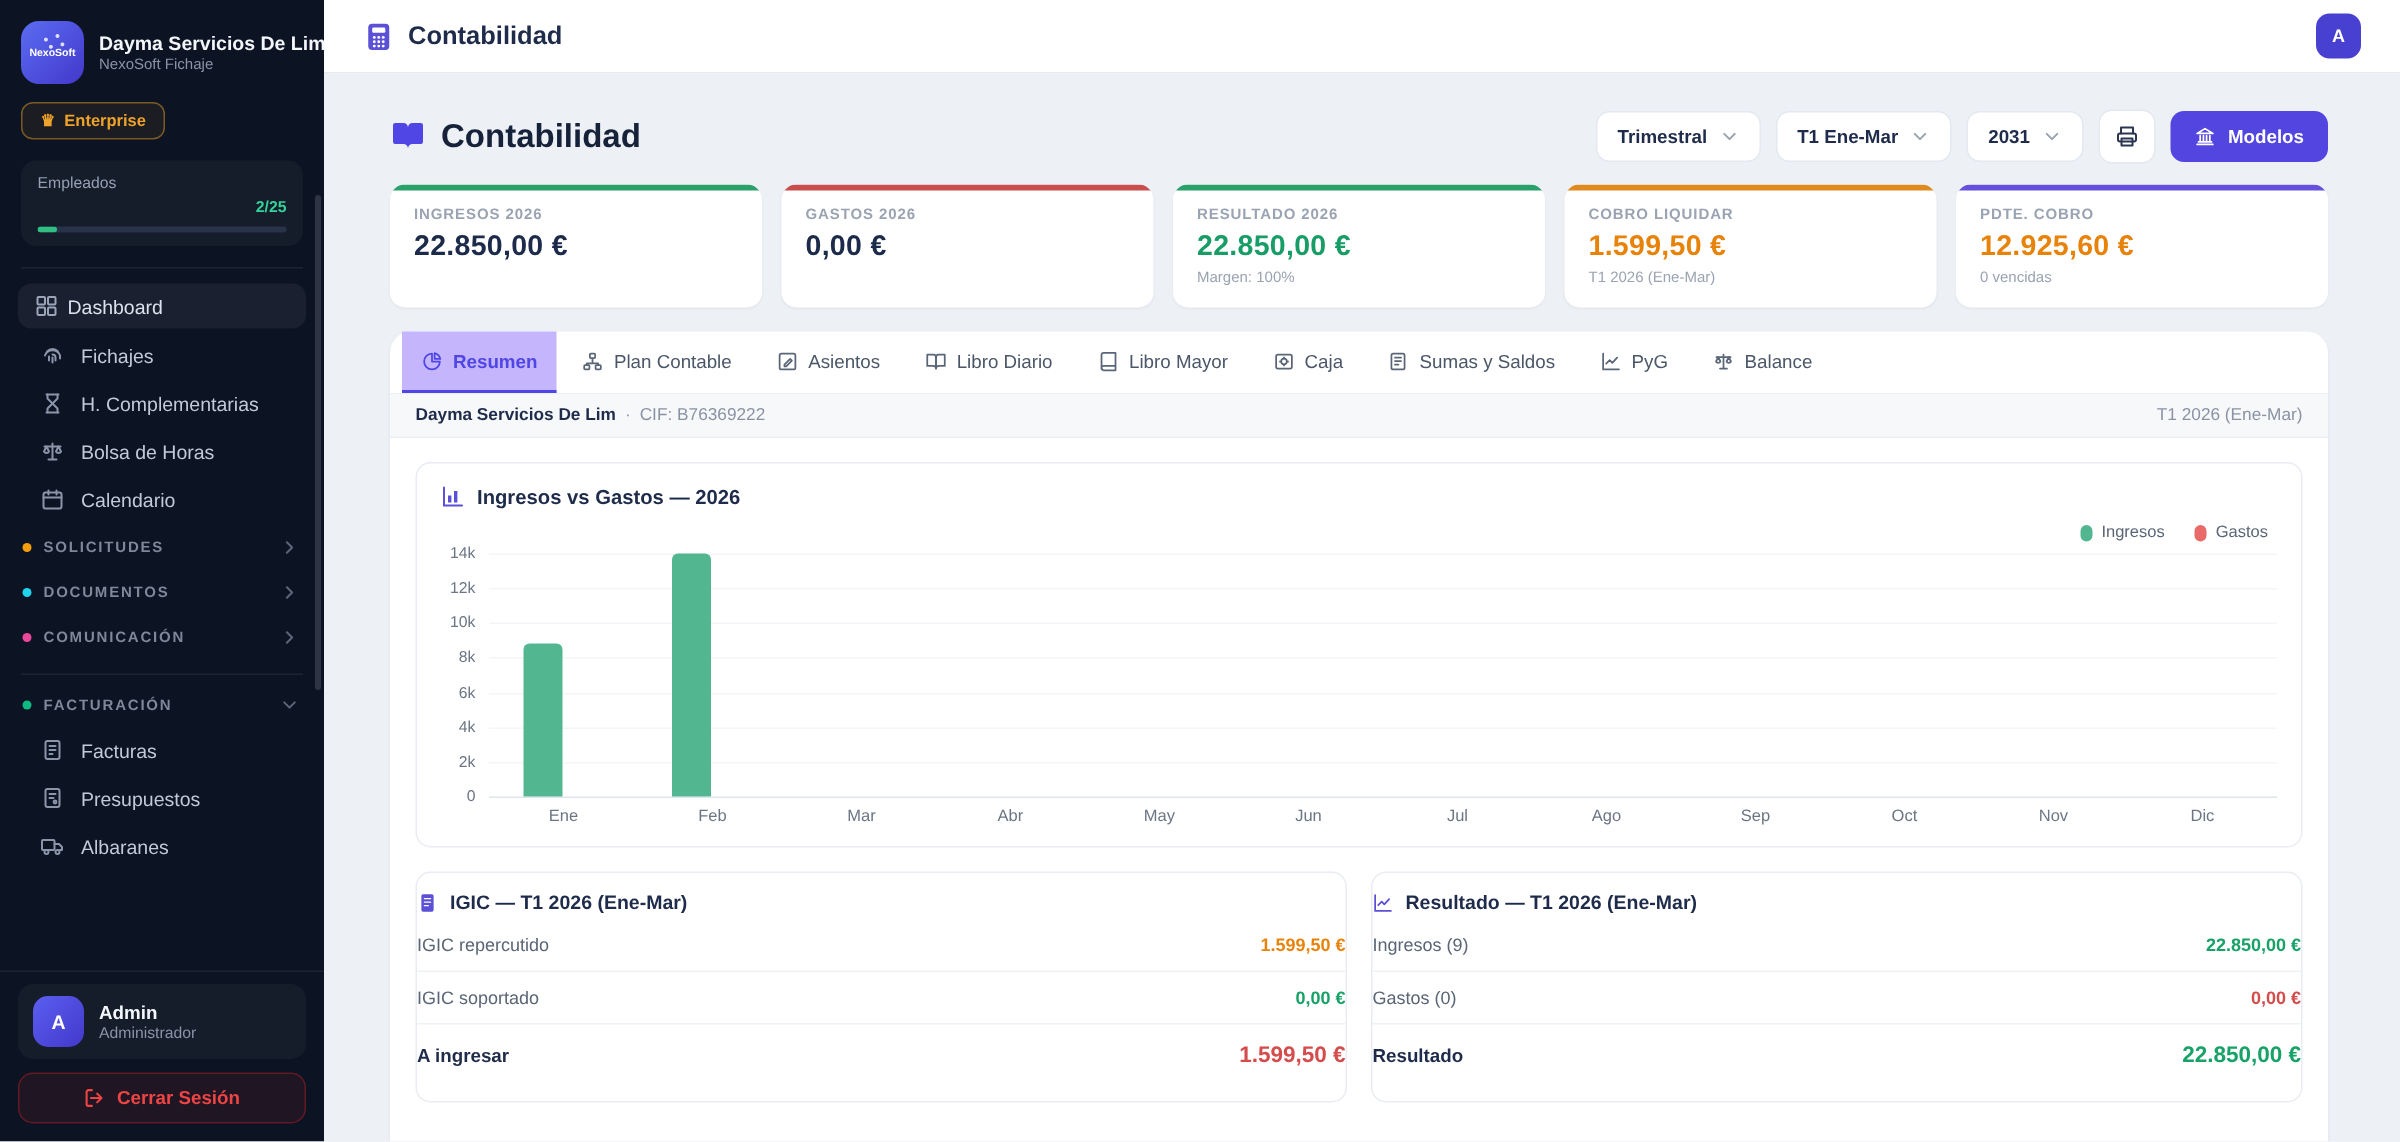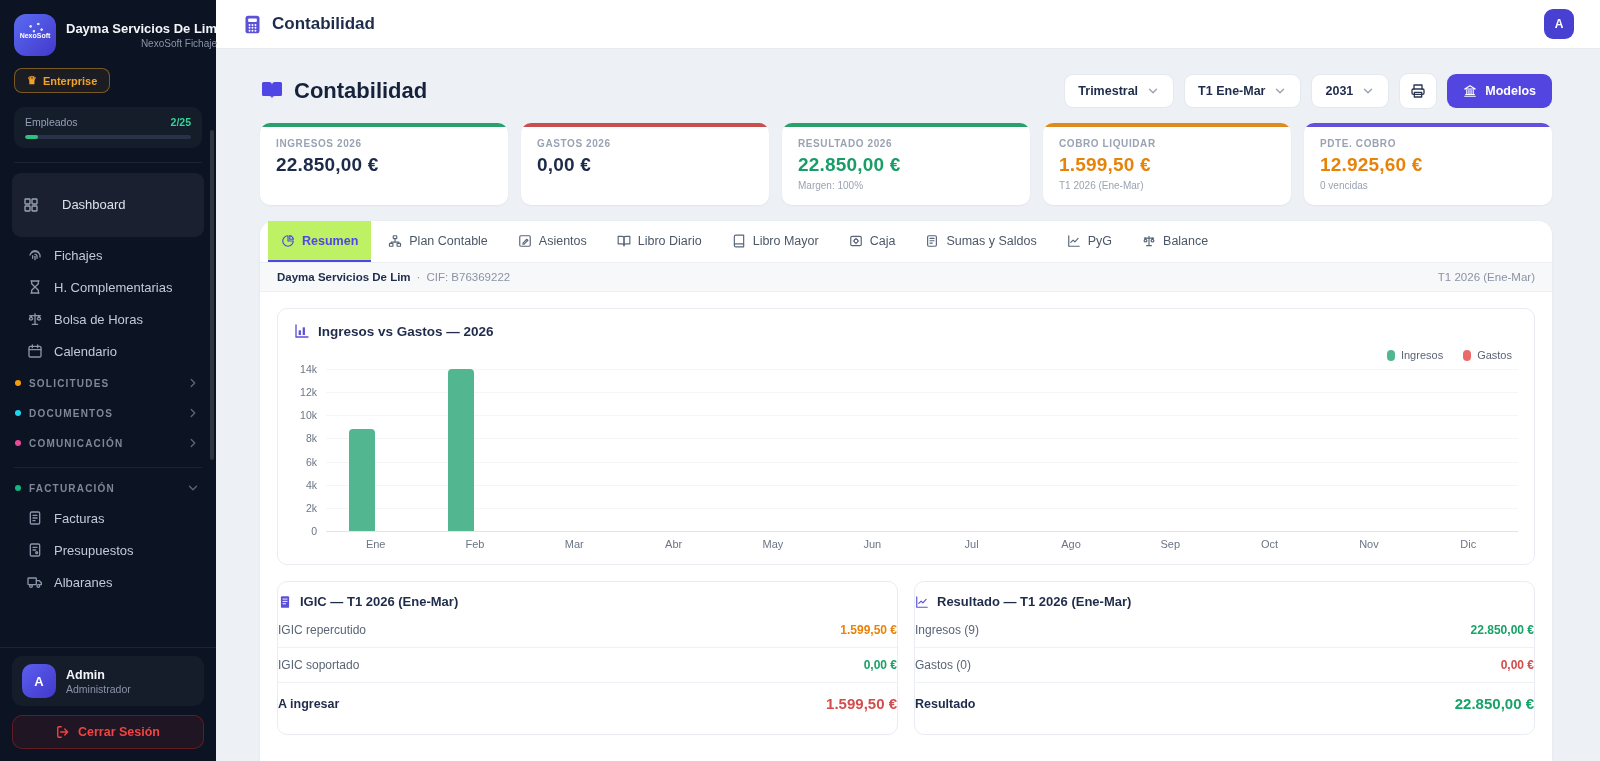--- a/index.html
+++ b/index.html
@@ -6,30 +6,30 @@
   html,body { width:1600px; height:761px; overflow:hidden; font-family:"Liberation Sans",sans-serif; background:#edf0f5; }
   .app { display:flex; width:1600px; height:761px; }
 
   
   .sidebar { width:216px; min-width:216px; background:#0c1322; height:761px; display:flex; flex-direction:column; position:relative; color:#cfd6e0; }
   .sb-scrollbar { position:absolute; right:2px; top:130px; width:4px; height:330px; background:rgba(255,255,255,.14); border-radius:2px; }
   .sb-header { display:flex; align-items:center; gap:10px; padding:14px 14px 10px; }
   .logo { width:42px; height:42px; border-radius:12px; background:linear-gradient(135deg,#5a6cf2,#4338ca); display:flex; align-items:center; justify-content:center; color:#fff; font-size:7px; font-weight:bold; position:relative; overflow:hidden; flex-shrink:0; }
   .logo:before { content:""; position:absolute; top:6px; left:10px; width:22px; height:16px; background:radial-gradient(circle at 30% 40%, rgba(255,255,255,.8) 1px, transparent 1.6px), radial-gradient(circle at 65% 25%, rgba(255,255,255,.8) 1px, transparent 1.6px), radial-gradient(circle at 80% 60%, rgba(255,255,255,.8) 1px, transparent 1.6px), radial-gradient(circle at 45% 70%, rgba(255,255,255,.8) 1px, transparent 1.6px); }
   .sb-company { font-size:13px; font-weight:bold; color:#f3f6fa; white-space:nowrap; }
-  .sb-sub { font-size:10px; color:#8b94a7; margin-top:2px;text-align:right; }
+  .sb-sub { font-size:10px; color:#8b94a7; margin-top:2px; }
   .plan-badge { display:inline-flex; align-items:center; gap:6px; margin:2px 14px 4px; padding:5px 12px; border:1px solid rgba(240,163,42,.45); background:rgba(240,163,42,.07); border-radius:8px; color:#f0a32a; font-size:11px; font-weight:bold; width:fit-content; }
   .emp-card { margin:10px 14px 4px; background:rgba(255,255,255,.04); border-radius:10px; padding:9px 11px; }
   .emp-row { display:flex; justify-content:space-between; font-size:10.5px; color:#94a0b4; }
-  .emp-count { color:#34d399; font-weight:bold; }
+  .emp-count { color:#34d399; font-weight:bold;margin-top:16px; }
   .emp-track { margin-top:7px; height:4px; background:#283349; border-radius:2px; overflow:hidden; }
   .emp-fill { height:100%; background:#2fbf83; border-radius:2px; }
   .sb-div { border-top:1px solid rgba(255,255,255,.07); margin:10px 14px 4px; }
   .sb-nav { flex:1; overflow:hidden; padding-top:4px; }
-  .nav-item { display:flex; align-items:flex-start; gap:23px; margin:2px 12px; padding:24px 11px; border-radius:9px; font-size:13px; color:#dbe2ec; cursor:pointer; }
+  .nav-item { display:flex; align-items:center; gap:6px; margin:2px 12px; padding:7px 11px; border-radius:9px; font-size:13px; color:#dbe2ec; cursor:pointer; }
   .nav-item.active { background:rgba(255,255,255,.06); }
   .nav-item .ic { color:#9aa5b8; }
   .sec-head { display:flex; align-items:center; gap:8px; padding:9px 16px 7px 15px; cursor:pointer; }
   .sec-dot { width:6px; height:6px; border-radius:50%; flex-shrink:0; }
   .sec-label { font-size:10px; font-weight:bold; letter-spacing:1.2px; color:#7e8899; }
   .sec-chev { margin-left:auto; color:#5b6575; display:flex; }
   .sub-item { display:flex; align-items:center; gap:11px; padding:8px 12px 8px 27px; font-size:13px; color:#c2cad8; cursor:pointer; }
   .sub-item .ic { color:#8b95a9; }
   .ic { width:16px; height:16px; display:inline-flex; flex-shrink:0; }
   .ic svg { width:100%; height:100%; }
@@ -62,21 +62,21 @@
   .stat-accent { height:4px; }
   .stat-body { padding:11px 16px 13px; }
   .stat-label { font-size:10px; font-weight:bold; letter-spacing:.6px; color:#9aa3b2; }
   .stat-value { font-size:19px; font-weight:bold; margin-top:5px; letter-spacing:.2px; }
   .stat-note { font-size:10px; color:#9aa3b2; margin-top:4px; min-height:12px; }
 
   .panel { background:#fff; border-radius:14px 14px 0 0; margin-top:16px; box-shadow:0 1px 3px rgba(20,30,60,.06); height:560px; }
   .tabs { display:flex; align-items:stretch; gap:4px; padding:0 8px; border-bottom:1px solid #eceff4; height:42px; }
   .tab { display:flex; align-items:center; gap:7px; padding:0 13px; font-size:12.5px; color:#4b5768; background:none; border:none; border-bottom:2px solid transparent; cursor:pointer; font-family:inherit; }
   .tab .ic { color:#5a6678; }
-  .tab.active { color:#4f46e5; font-weight:bold; border-bottom-color:#4f46e5; background:#bef264; }
+  .tab.active { color:#4f46e5; font-weight:bold; border-bottom-color:#4f46e5; background:#c4b5fd; }
   .tab.active .ic { color:#4f46e5; }
   .company-strip { display:flex; align-items:center; justify-content:space-between; background:#f7f8fa; border-bottom:1px solid #eceff4; padding:8px 17px; font-size:11.5px; }
   .cs-left { display:flex; align-items:center; gap:6px; }
   .cs-name { font-weight:bold; color:#1e2b4a; }
   .cs-sep, .cs-cif, .cs-period { color:#8a93a5; }
 
   .chart-card { margin:16px 17px 0; border:1px solid #e9ecf2; border-radius:10px; padding:14px 16px 8px; }
   .chart-title-row { display:flex; align-items:center; gap:8px; }
   .chart-title { font-size:13.5px; font-weight:bold; color:#1e2b4a; }
   .legend-row { display:flex; justify-content:flex-end; gap:20px; margin:10px 6px 8px 0; }

